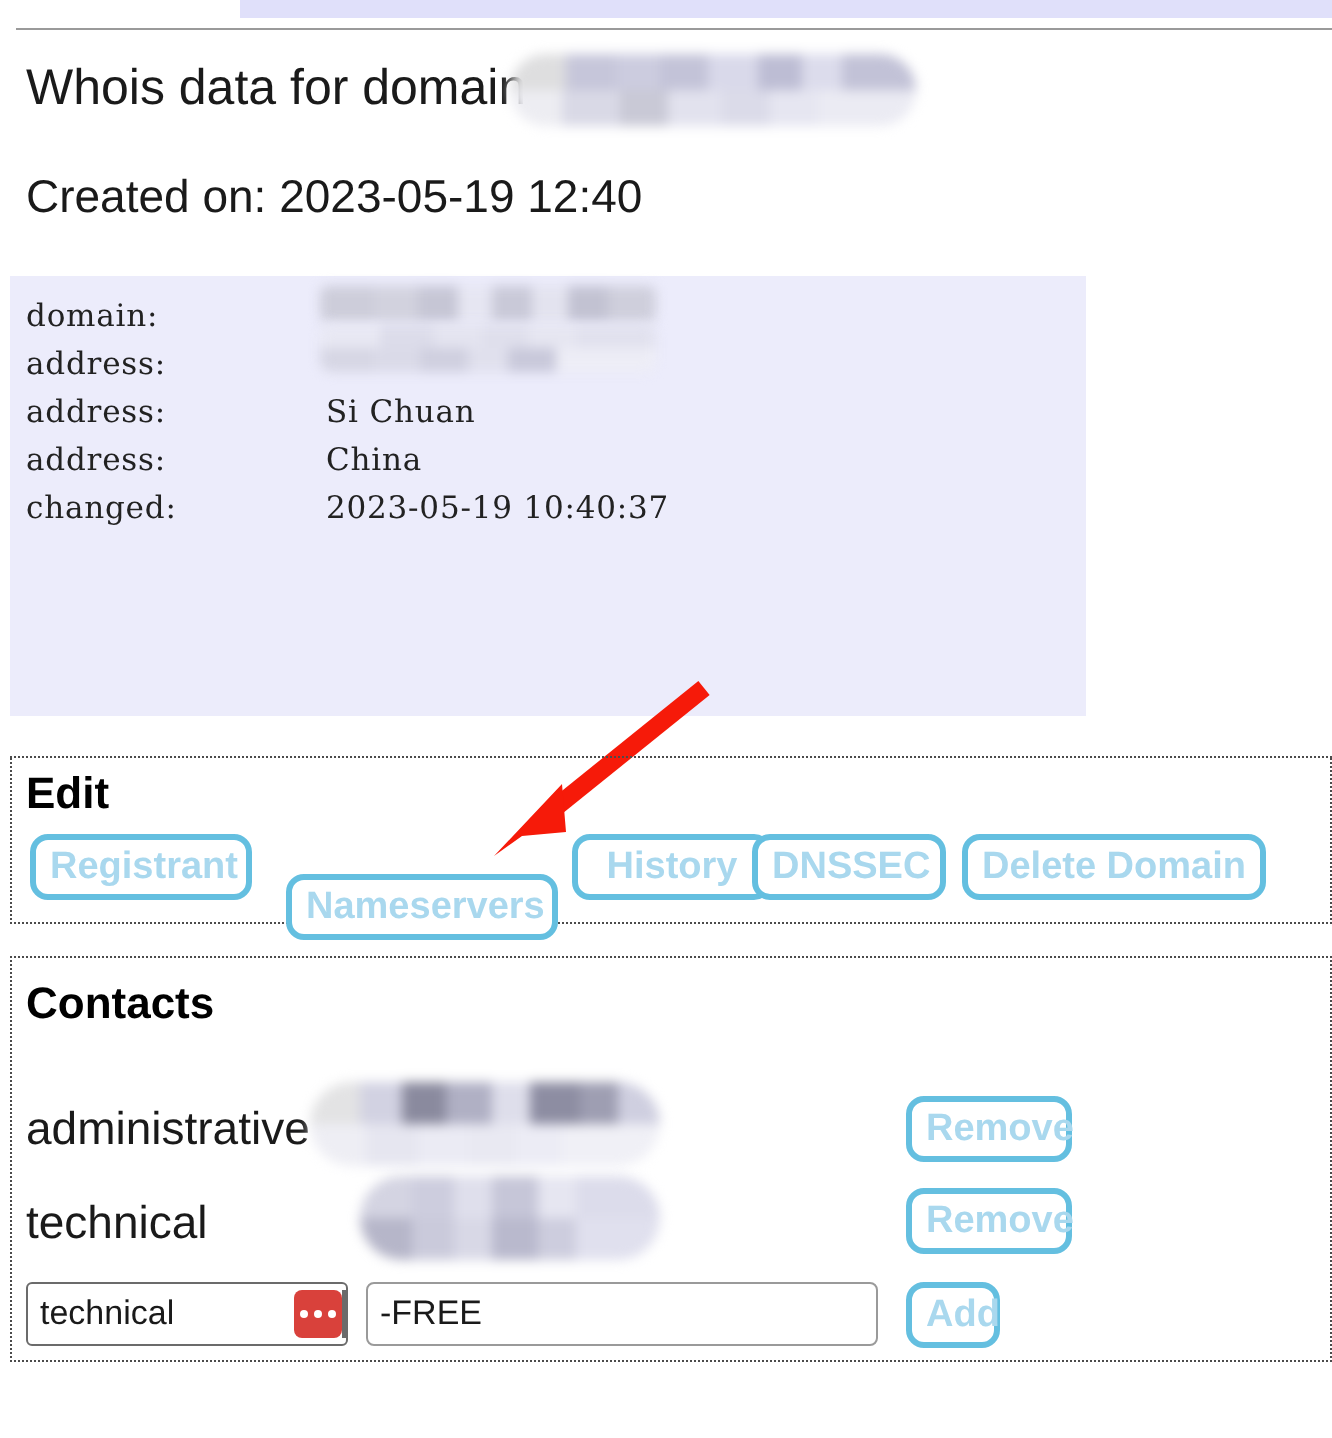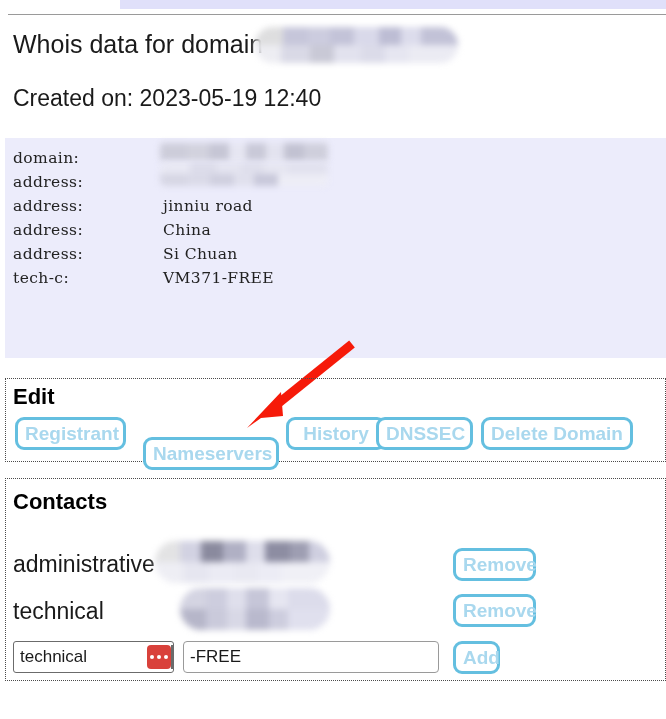--- a/index.html
+++ b/index.html
@@ -51,21 +51,21 @@
     color: #1a1a1a;
     white-space: nowrap;
     font-weight: 400;
   }
 
   
   .whois-block {
     position: absolute;
     left: 5px;
     top: 138px;
-    width: 661px;
+    width: 538px;
     height: 220px;
     background: #ececfb;
     box-sizing: border-box;
     padding: 8px 0 0 8px;
   }
   .whois-line {
     font-family: "DejaVu Serif", "Liberation Serif", serif;
     font-size: 15.5px;
     line-height: 24px;
     color: #222222;
@@ -231,24 +231,23 @@
     <i style="width:12%;background:#dbdbe9"></i>
     <i style="width:12%;background:#e6e6f1"></i>
     <i style="width:24%;background:#ebebf3"></i>
 </div>
 
 <div class="created-line">Created on: 2023-05-19 12:40</div>
 
 <div class="whois-block">
   <div class="whois-line"><span class="whois-key">domain:</span><span></span></div>
   <div class="whois-line"><span class="whois-key">address:</span><span></span></div>
-  <div class="whois-line"><span class="whois-key">address:</span><span>jinniu road</span></div>
+  <div class="whois-line"><span class="whois-key">address:</span><span>Si Chuan</span></div>
   <div class="whois-line"><span class="whois-key">address:</span><span>China</span></div>
-  <div class="whois-line"><span class="whois-key">address:</span><span>Si Chuan</span></div>
-  <div class="whois-line"><span class="whois-key">tech-c:</span><span>VM371-FREE</span></div>
+  <div class="whois-line"><span class="whois-key">changed:</span><span>2023-05-19 10:40:37</span></div>
 </div>
 <div class="redact" style="left:160px; top:143px; width:168px; height:18px; border-radius:4px;">
   <i style="width:16%;height:100%;background:#cdcdda"></i>
     <i style="width:13%;height:100%;background:#d2d2de"></i>
     <i style="width:12%;height:100%;background:#c6c6d5"></i>
     <i style="width:10%;height:100%;background:#e6e6f2"></i>
     <i style="width:12%;height:100%;background:#c9c9d8"></i>
     <i style="width:11%;height:100%;background:#e3e3ef"></i>
     <i style="width:12%;height:100%;background:#c2c2d2"></i>
     <i style="width:14%;height:100%;background:#cfcfdc"></i>

